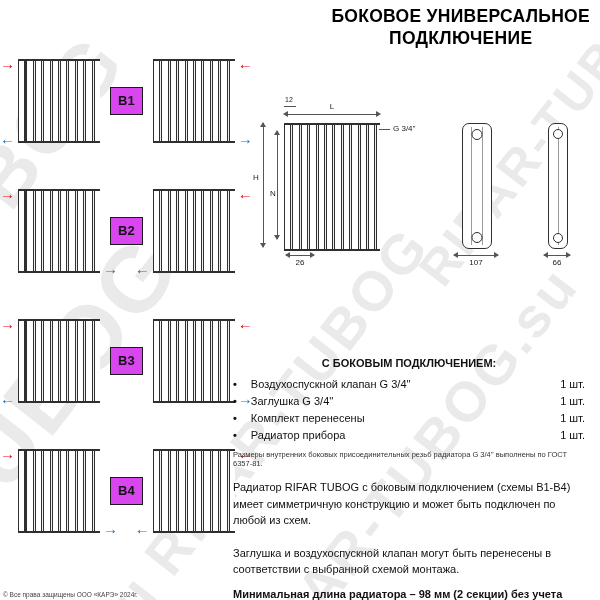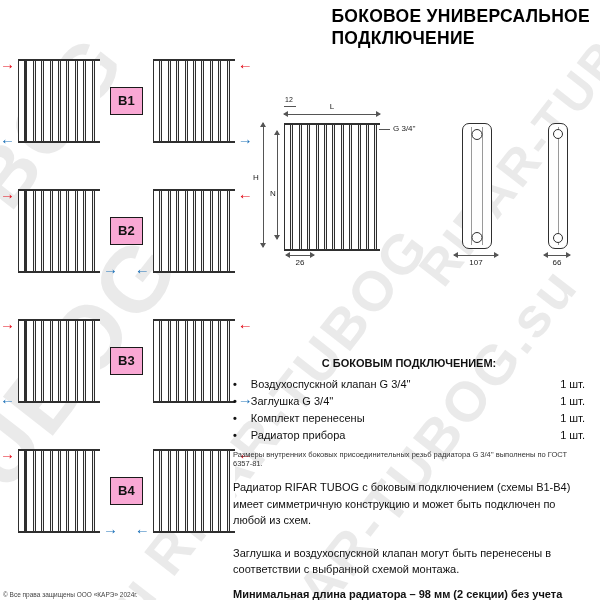--- a/index.html
+++ b/index.html
@@ -3,29 +3,29 @@
 <meta charset="utf-8">
 <style>
   html,body{margin:0;padding:0;background:#fff;}
   .page{position:relative;width:600px;height:600px;background:#fff;overflow:hidden;
         font-family:"Liberation Sans",sans-serif;color:#111;}
   
   .wm-layer{position:absolute;inset:0;z-index:0;pointer-events:none;}
   .wm{position:absolute;transform:rotate(-52deg);transform-origin:0 50%;
       color:rgba(140,140,140,0.18);font-weight:800;letter-spacing:3px;white-space:nowrap;}
   
-  .title{position:absolute;top:6px;right:10px;z-index:2;text-align:left;
+  .title{position:absolute;top:6px;right:10px;z-index:2;text-align:center;
          font-size:17.5px;font-weight:800;line-height:1.25;letter-spacing:.3px;color:#000;}
   
   .schemes{position:absolute;left:0;top:36px;width:240px;z-index:1;}
   .scheme-row{height:130px;display:flex;align-items:center;padding-left:18px;box-sizing:border-box;}
   .rad{position:relative;width:82px;height:84px;flex:0 0 auto;}
   .rad-body{position:absolute;inset:0;border-top:2px solid #2f2f2f;border-bottom:2px solid #2f2f2f;
     background:repeating-linear-gradient(90deg,#2f2f2f 0 1px,#ffffff 1px 6.5px,#2f2f2f 6.5px 7.5px,#efefef 7.5px 8.4px);}
-  .scheme-label{flex:0 0 auto;margin:0 10px;border:1.5px solid #1a1a1a;background:#f9a8d4;
+  .scheme-label{flex:0 0 auto;margin:0 10px;border:1.5px solid #1a1a1a;background:#d946ef;
     font-size:13px;font-weight:700;padding:6px 7px;line-height:1.1;}
   .arrow{position:absolute;font-weight:bold;font-size:15px;line-height:1;}
   .arrow.top-left{top:-3px;left:-18px}
   .arrow.bottom-left{bottom:-3px;left:-18px}
   .arrow.top-right{top:-3px;right:-18px}
   .arrow.bottom-right{bottom:-3px;right:-18px}
   
   .drawing{position:absolute;left:252px;top:98px;width:346px;height:196px;z-index:1;}
   .front-view{position:absolute;left:32px;top:25px;width:96px;height:124px;
     border-top:2px solid #2f2f2f;border-bottom:2px solid #2f2f2f;

